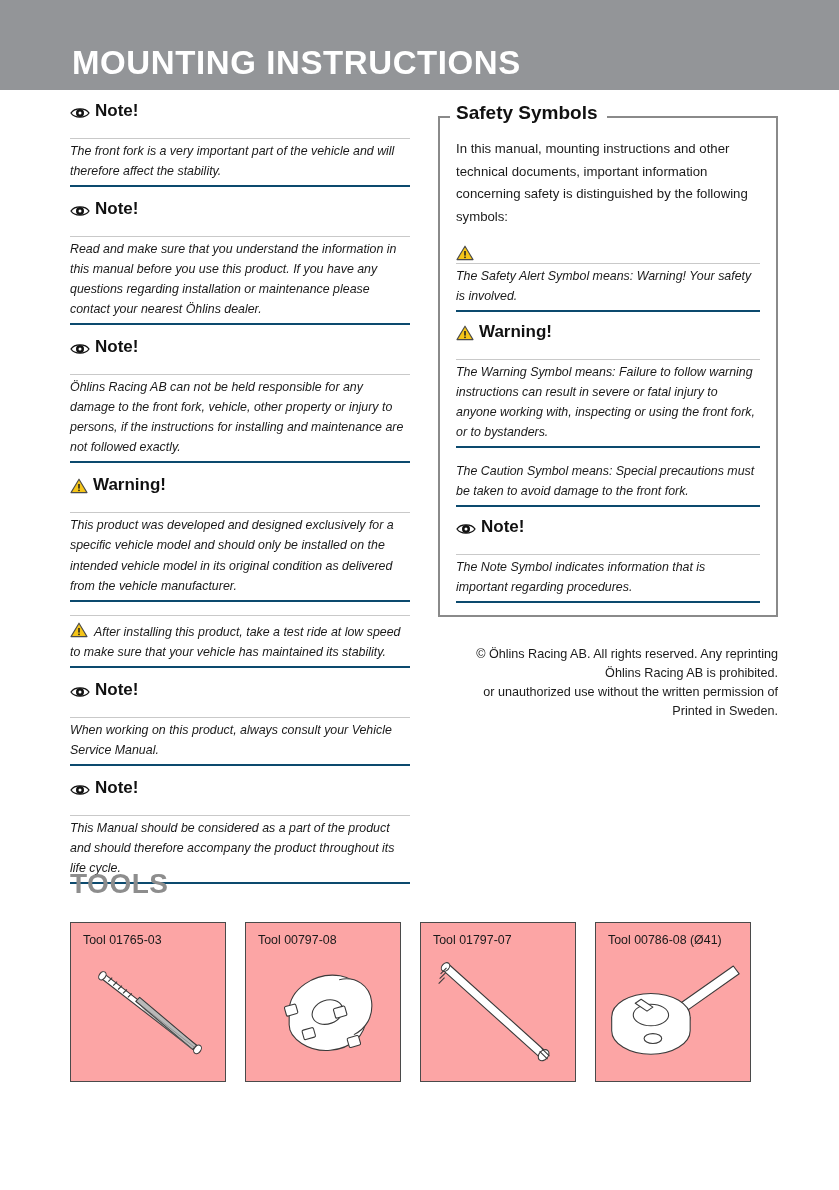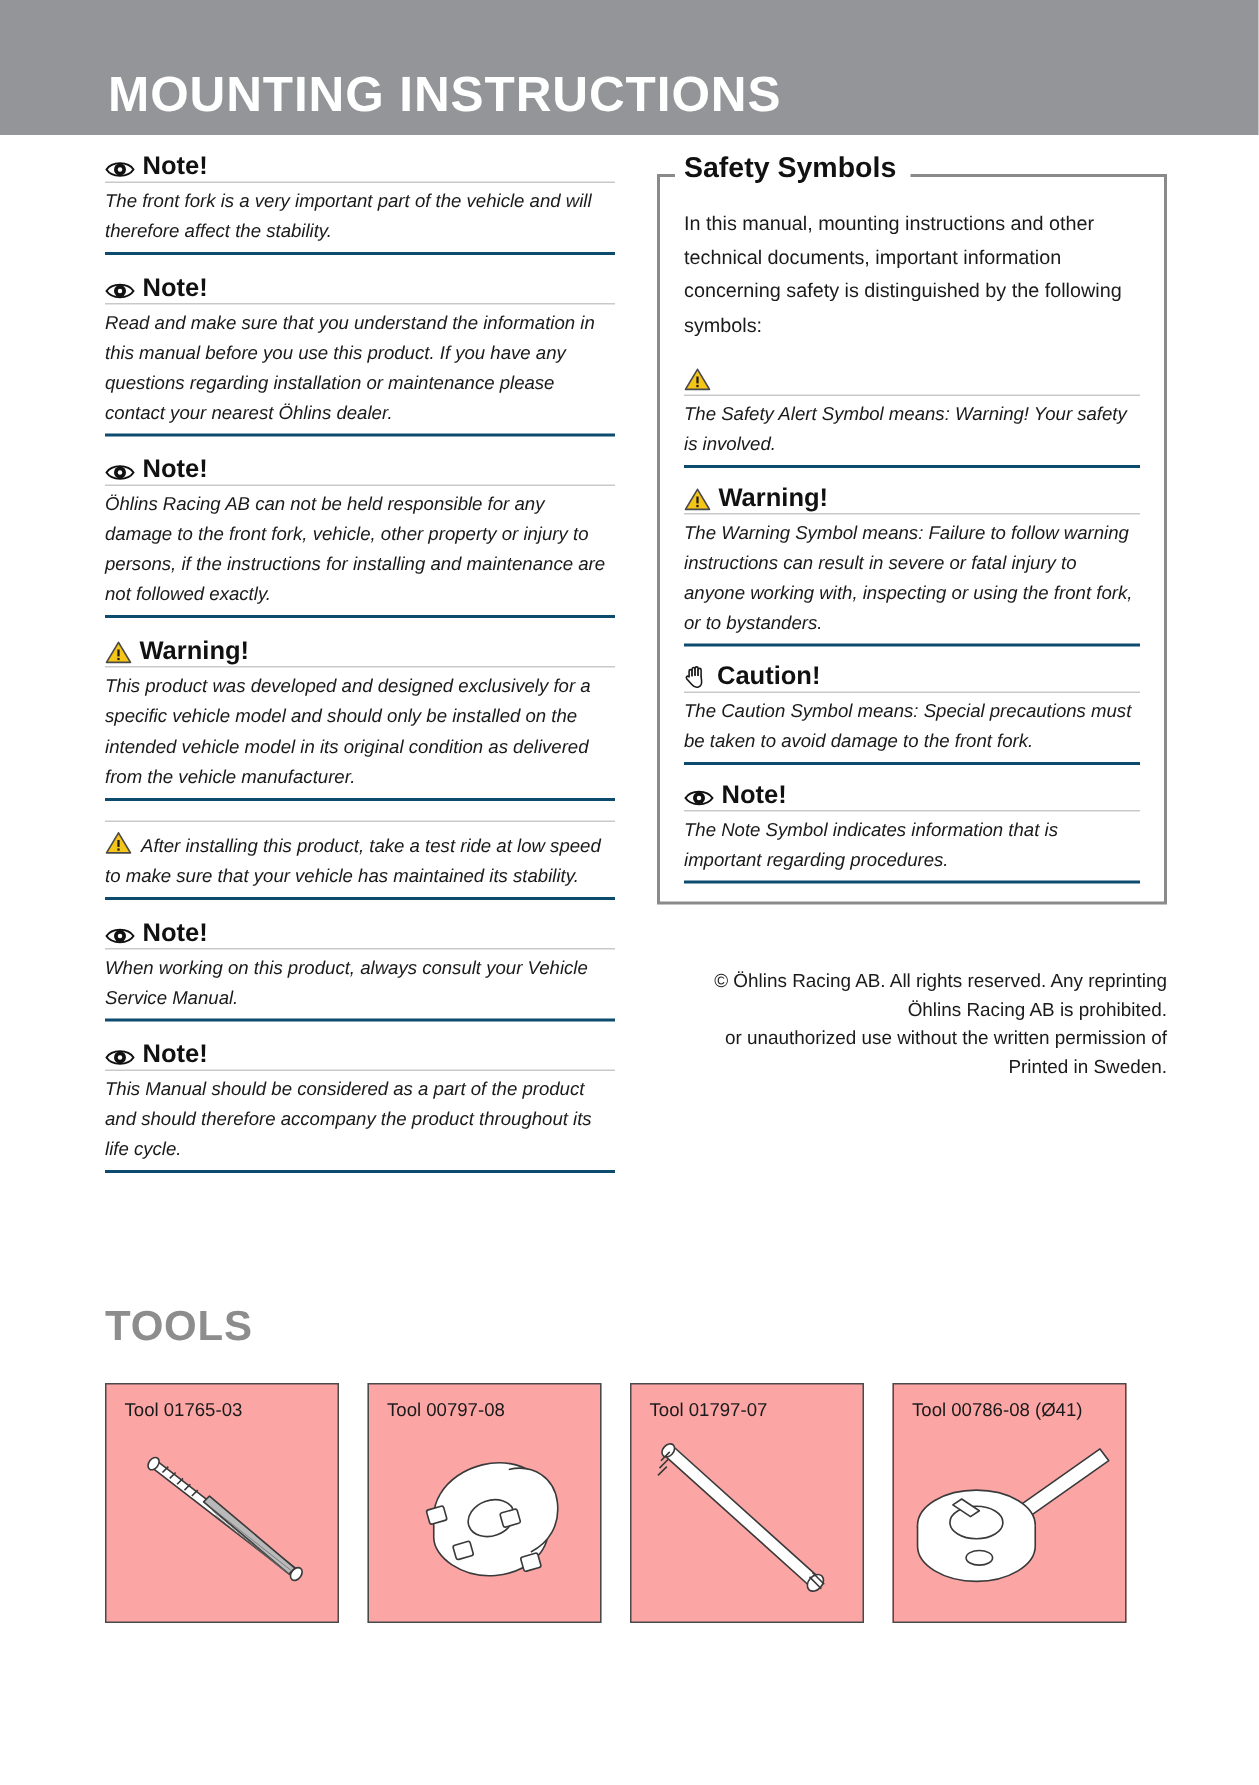--- a/index.html
+++ b/index.html
@@ -66,21 +66,21 @@
   }
 
   
   .block {
     margin-bottom: 13px;
   }
   .block-head {
     display: flex;
     align-items: flex-end;
     gap: 5px;
-    padding-bottom: 1px;
+    padding-bottom: 18px;
     border-bottom: 1px solid #c9c9c9;
   }
   .block-head .head-label {
     font-size: 17px;
     font-weight: bold;
     line-height: 1.05;
     color: #111111;
   }
   .block-body {
     font-size: 12.4px;
@@ -356,34 +356,20 @@
                 <rect x="8.25" y="6" width="1.5" height="4.6" fill="#1a1a1a"></rect>
                 <rect x="8.25" y="11.6" width="1.5" height="1.5" fill="#1a1a1a"></rect>
               </svg>
             </span>
             <span class="head-label">Warning!</span>
           </div>
           <div class="block-body">The Warning Symbol means: Failure to follow warning instructions can result in severe or fatal injury to anyone working with, inspecting or using the front fork, or to bystanders.</div>
         </div>
 
         <div class="block">
-          <div class="block-head">
-            <span class="icon">
-              <svg width="17" height="17" viewBox="0 0 17 17">
-                <g fill="#ffffff" stroke="#1a1a1a" stroke-width="1.05" stroke-linejoin="round" stroke-linecap="round">
-                  <path d="M3.4 8.2 L3.4 4.4 a1 1 0 0 1 2 0 L5.4 7.6"></path>
-                  <path d="M5.4 7.4 L5.4 3.0 a1 1 0 0 1 2 0 L7.4 7.2"></path>
-                  <path d="M7.4 7.2 L7.4 2.6 a1 1 0 0 1 2 0 L9.4 7.2"></path>
-                  <path d="M9.4 7.3 L9.4 3.6 a1 1 0 0 1 2 0 L11.4 8.6"></path>
-                  <path d="M3.4 8.2 C2.2 7.2, 0.9 8.4, 1.9 9.6 L5.2 13.4 C6.3 14.8, 8.0 15.4, 9.6 15.0 C11.6 14.5, 11.9 12.4, 11.7 10.6 L11.4 8.0"></path>
-                </g>
-              </svg>
-            </span>
-            <span class="head-label">Caution!</span>
-          </div>
           <div class="block-body">The Caution Symbol means: Special precautions must be taken to avoid damage to the front fork.</div>
         </div>
 
         <div class="block">
           <div class="block-head">
             <span class="icon">
               <svg width="20" height="14" viewBox="0 0 20 14">
                 <path d="M1 7 C4.5 1.5, 15.5 1.5, 19 7 C15.5 12.5, 4.5 12.5, 1 7 Z" fill="#fff" stroke="#111" stroke-width="1.3"></path>
                 <circle cx="10" cy="7" r="4" fill="#111"></circle>
                 <circle cx="10" cy="7" r="1.5" fill="#fff"></circle>

